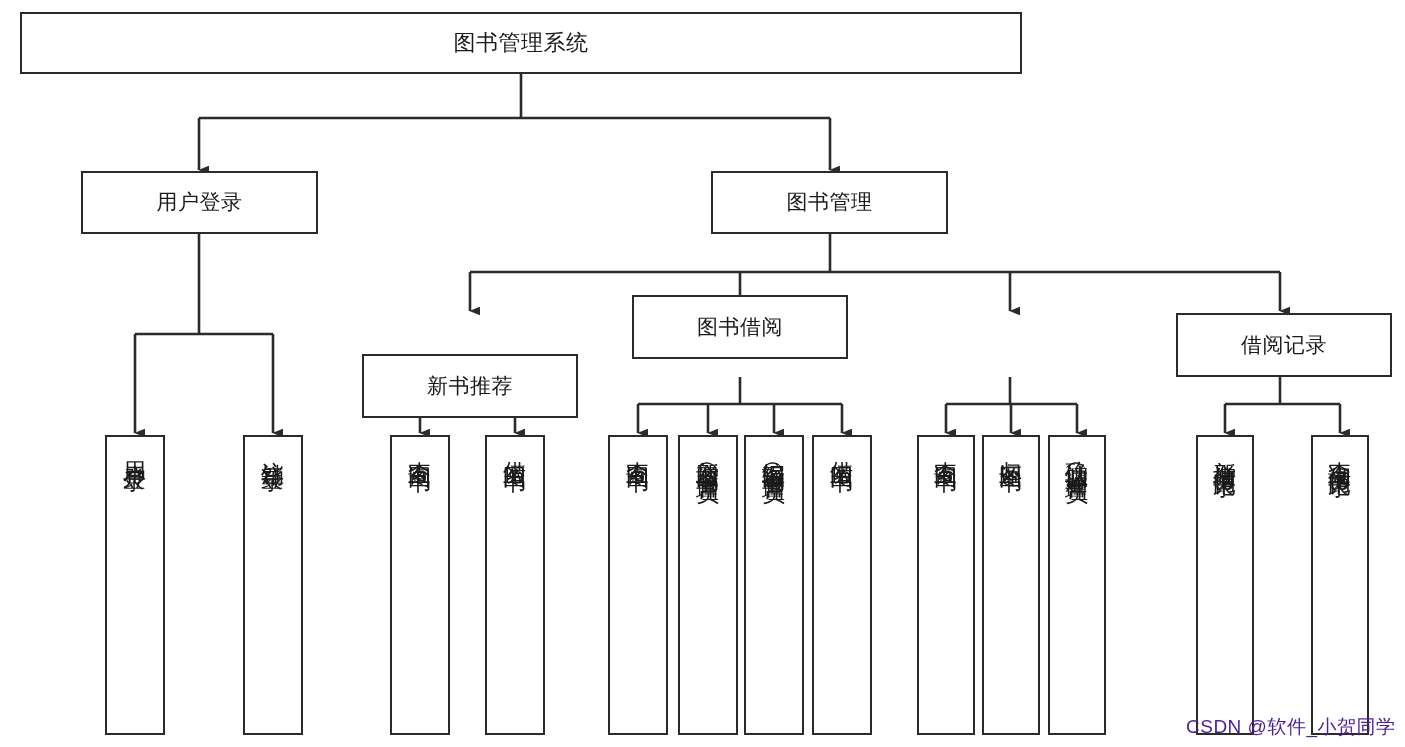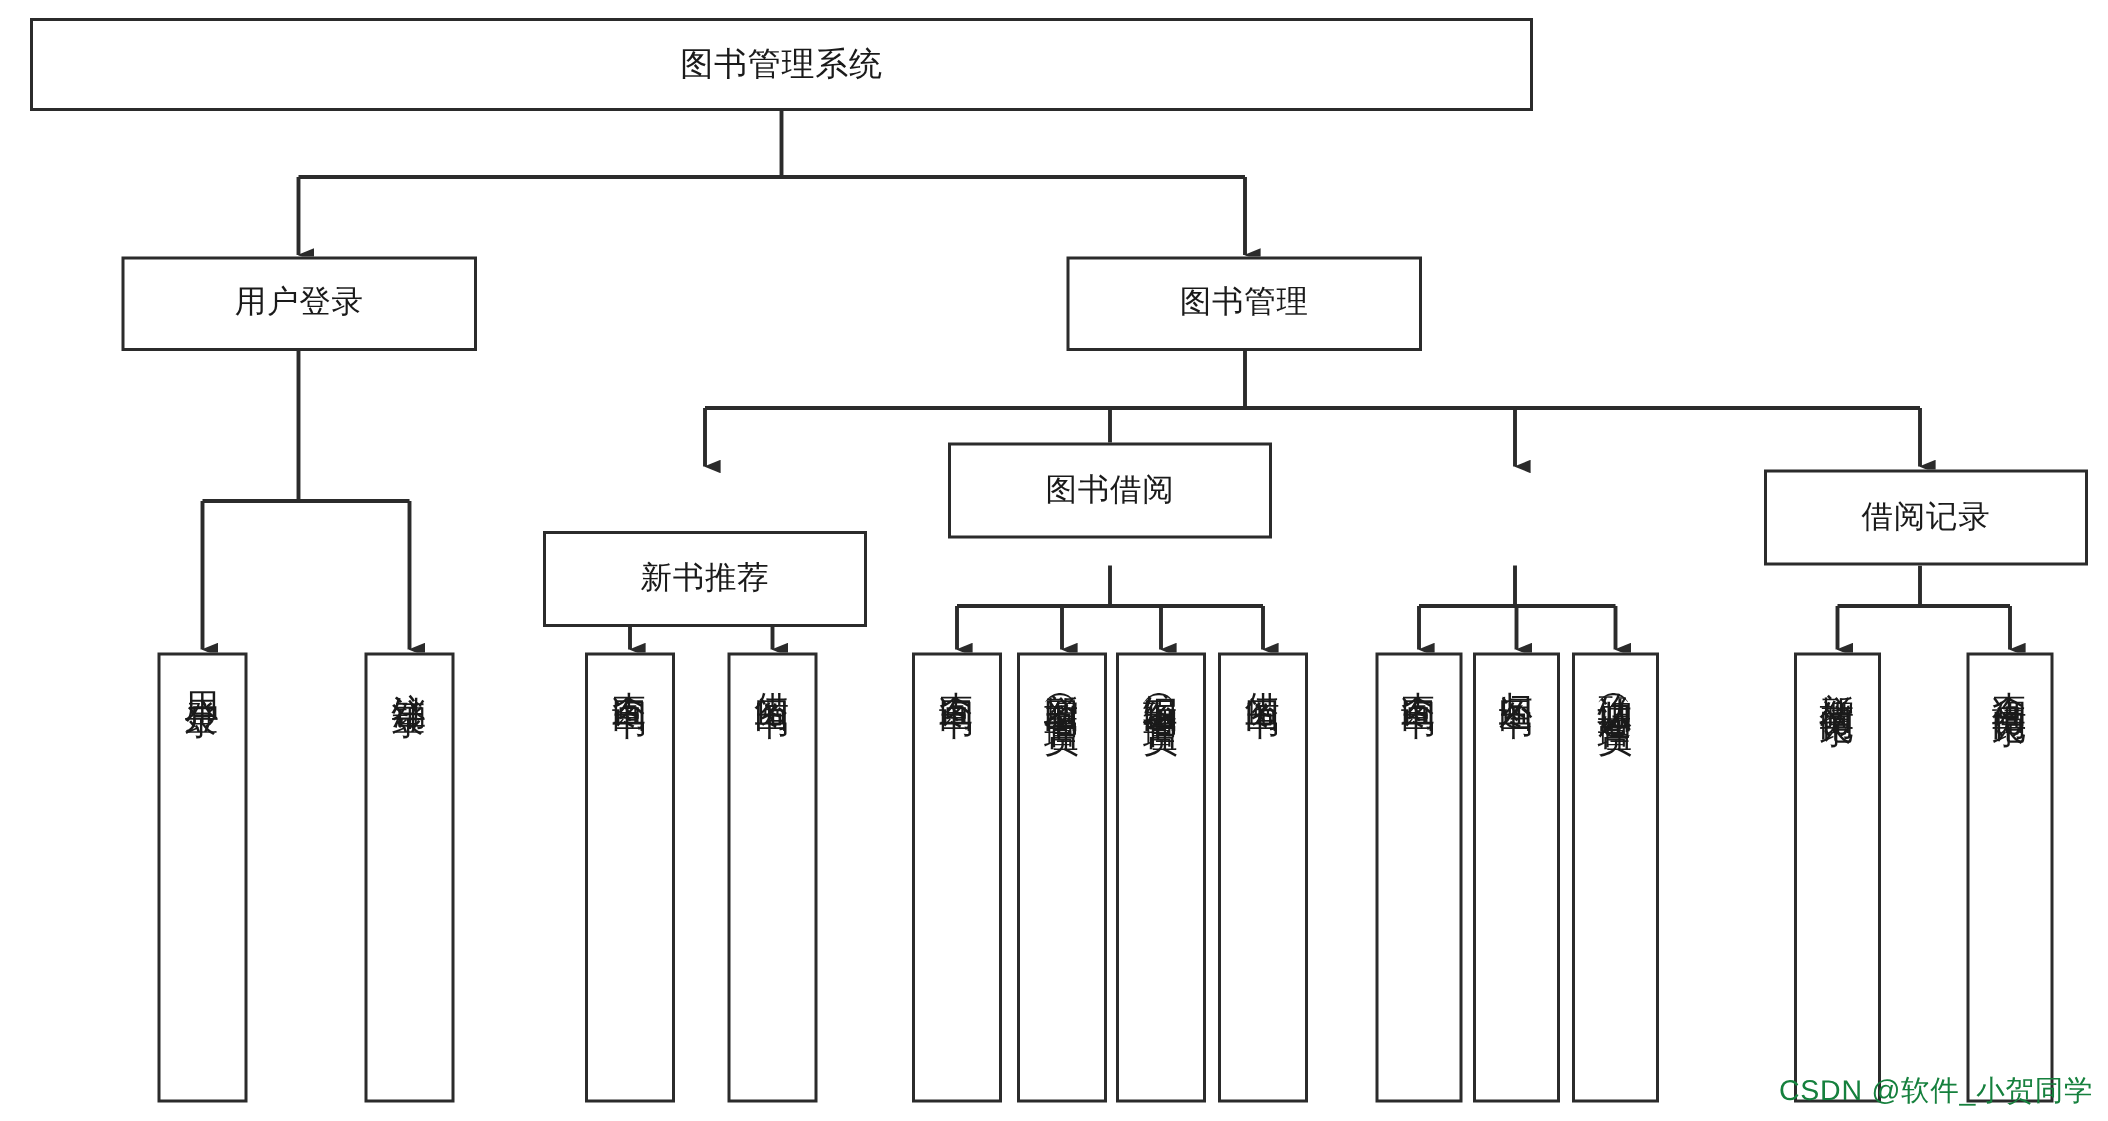--- a/index.html
+++ b/index.html
@@ -59,21 +59,21 @@
     font-size: 23px;
     line-height: 1.05;
     letter-spacing: 3px;
     margin: 0 auto;
   }
   .watermark {
     position: absolute;
     left: 1186px;
     top: 714px;
     font-size: 19px;
-    color: #15803d;
+    color: #4c1d95;
     white-space: nowrap;
     letter-spacing: 0.5px;
     pointer-events: none;
   }
 </style>
 </head>
 <body>
 
 <div id="diagram-root">
 

